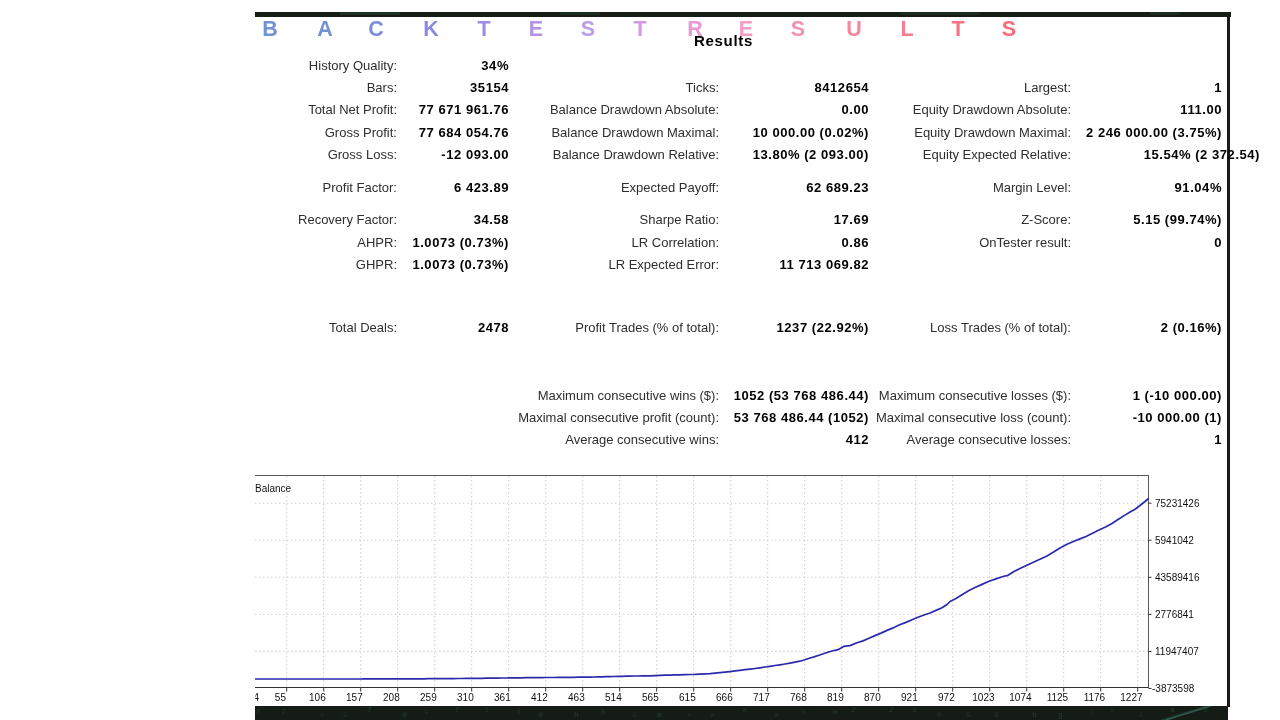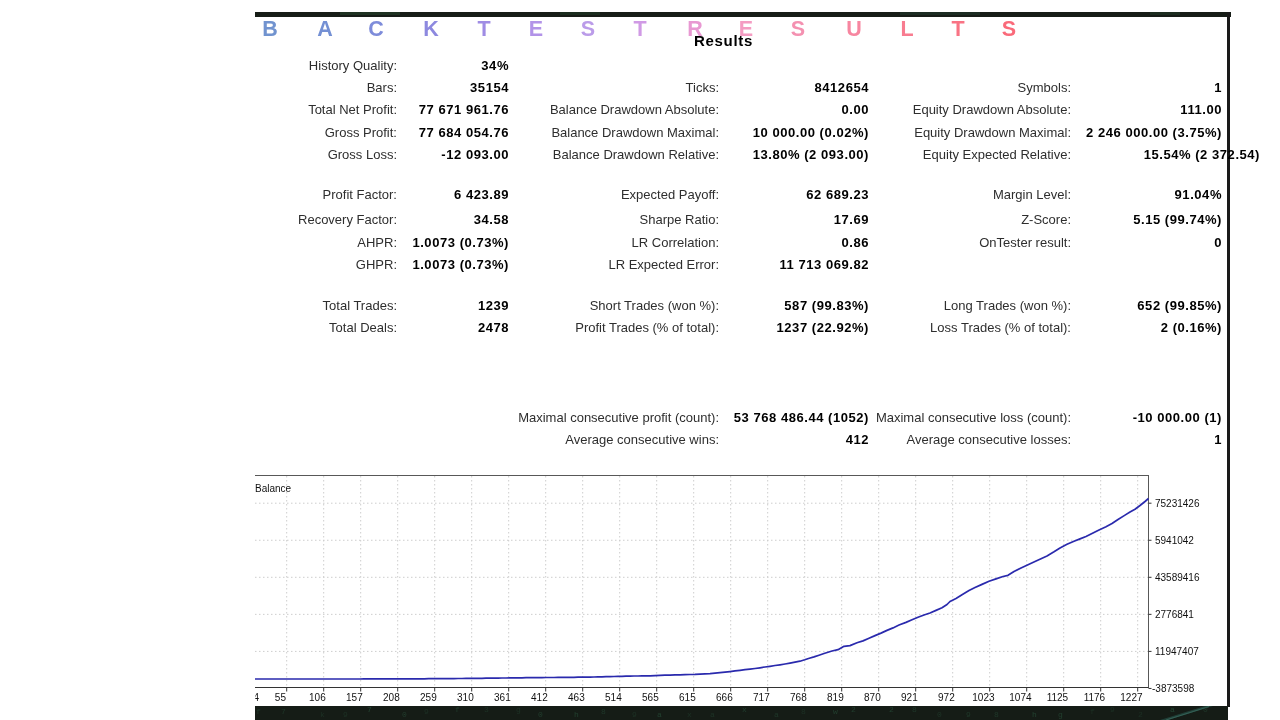--- a/index.html
+++ b/index.html
@@ -48,21 +48,21 @@
 <div id="results">Results</div>
 <div class="row" style="top:57.5px">
       <span class="c lbl" style="left:172px;width:225px">History Quality:</span>
       <span class="c val" style="left:399px;width:110px">34%</span>
     </div>
 <div class="row" style="top:80.0px">
       <span class="c lbl" style="left:172px;width:225px">Bars:</span>
       <span class="c val" style="left:399px;width:110px">35154</span>
       <span class="c lbl" style="left:497px;width:222px">Ticks:</span>
       <span class="c val" style="left:721px;width:148px">8412654</span>
-      <span class="c lbl" style="left:847px;width:224px">Symbols:</span>
+      <span class="c lbl" style="left:847px;width:224px">Largest:</span>
       <span class="c val" style="left:1073px;width:149px">1</span>
     </div>
 <div class="row" style="top:102.4px">
       <span class="c lbl" style="left:172px;width:225px">Total Net Profit:</span>
       <span class="c val" style="left:399px;width:110px">77 671 961.76</span>
       <span class="c lbl" style="left:497px;width:222px">Balance Drawdown Absolute:</span>
       <span class="c val" style="left:721px;width:148px">0.00</span>
       <span class="c lbl" style="left:847px;width:224px">Equity Drawdown Absolute:</span>
       <span class="c val" style="left:1073px;width:149px">111.00</span>
     </div>
@@ -75,21 +75,21 @@
       <span class="c val" style="left:1073px;width:149px">2 246 000.00 (3.75%)</span>
     </div>
 <div class="row" style="top:147.2px">
       <span class="c lbl" style="left:172px;width:225px">Gross Loss:</span>
       <span class="c val" style="left:399px;width:110px">-12 093.00</span>
       <span class="c lbl" style="left:497px;width:222px">Balance Drawdown Relative:</span>
       <span class="c val" style="left:721px;width:148px">13.80% (2 093.00)</span>
       <span class="c lbl" style="left:847px;width:224px">Equity Expected Relative:</span>
       <span class="c val" style="left:1111px;width:149px">15.54% (2 372.54)</span>
     </div>
-<div class="row" style="top:187px">
+<div class="row" style="top:180px">
       <span class="c lbl" style="left:172px;width:225px">Profit Factor:</span>
       <span class="c val" style="left:399px;width:110px">6 423.89</span>
       <span class="c lbl" style="left:497px;width:222px">Expected Payoff:</span>
       <span class="c val" style="left:721px;width:148px">62 689.23</span>
       <span class="c lbl" style="left:847px;width:224px">Margin Level:</span>
       <span class="c val" style="left:1073px;width:149px">91.04%</span>
     </div>
 <div class="row" style="top:212.2px">
       <span class="c lbl" style="left:172px;width:225px">Recovery Factor:</span>
       <span class="c val" style="left:399px;width:110px">34.58</span>
@@ -105,35 +105,33 @@
       <span class="c val" style="left:721px;width:148px">0.86</span>
       <span class="c lbl" style="left:847px;width:224px">OnTester result:</span>
       <span class="c val" style="left:1073px;width:149px">0</span>
     </div>
 <div class="row" style="top:257.0px">
       <span class="c lbl" style="left:172px;width:225px">GHPR:</span>
       <span class="c val" style="left:399px;width:110px">1.0073 (0.73%)</span>
       <span class="c lbl" style="left:497px;width:222px">LR Expected Error:</span>
       <span class="c val" style="left:721px;width:148px">11 713 069.82</span>
     </div>
-<div class="row" style="top:297.7px">
-      <span class="c lbl" style="left:172px;width:225px">Total Trades:</span>
-      <span class="c val" style="left:399px;width:110px">1239</span>
-      <span class="c lbl" style="left:497px;width:222px">Short Trades (won %):</span>
-      <span class="c val" style="left:721px;width:148px">587 (99.83%)</span>
-      <span class="c lbl" style="left:847px;width:224px">Long Trades (won %):</span>
-      <span class="c val" style="left:1073px;width:149px">652 (99.85%)</span>
-    </div>
 <div class="row" style="top:320.2px">
       <span class="c lbl" style="left:172px;width:225px">Total Deals:</span>
       <span class="c val" style="left:399px;width:110px">2478</span>
       <span class="c lbl" style="left:497px;width:222px">Profit Trades (% of total):</span>
       <span class="c val" style="left:721px;width:148px">1237 (22.92%)</span>
       <span class="c lbl" style="left:847px;width:224px">Loss Trades (% of total):</span>
       <span class="c val" style="left:1073px;width:149px">2 (0.16%)</span>
+    </div>
+<div class="row" style="top:387.5px">
+      <span class="c lbl" style="left:497px;width:222px">Maximum consecutive wins ($):</span>
+      <span class="c val" style="left:721px;width:148px">1052 (53 768 486.44)</span>
+      <span class="c lbl" style="left:847px;width:224px">Maximum consecutive losses ($):</span>
+      <span class="c val" style="left:1073px;width:149px">1 (-10 000.00)</span>
     </div>
 <div class="row" style="top:409.9px">
       <span class="c lbl" style="left:497px;width:222px">Maximal consecutive profit (count):</span>
       <span class="c val" style="left:721px;width:148px">53 768 486.44 (1052)</span>
       <span class="c lbl" style="left:847px;width:224px">Maximal consecutive loss (count):</span>
       <span class="c val" style="left:1073px;width:149px">-10 000.00 (1)</span>
     </div>
 <div class="row" style="top:432.4px">
       <span class="c lbl" style="left:497px;width:222px">Average consecutive wins:</span>
       <span class="c val" style="left:721px;width:148px">412</span>

